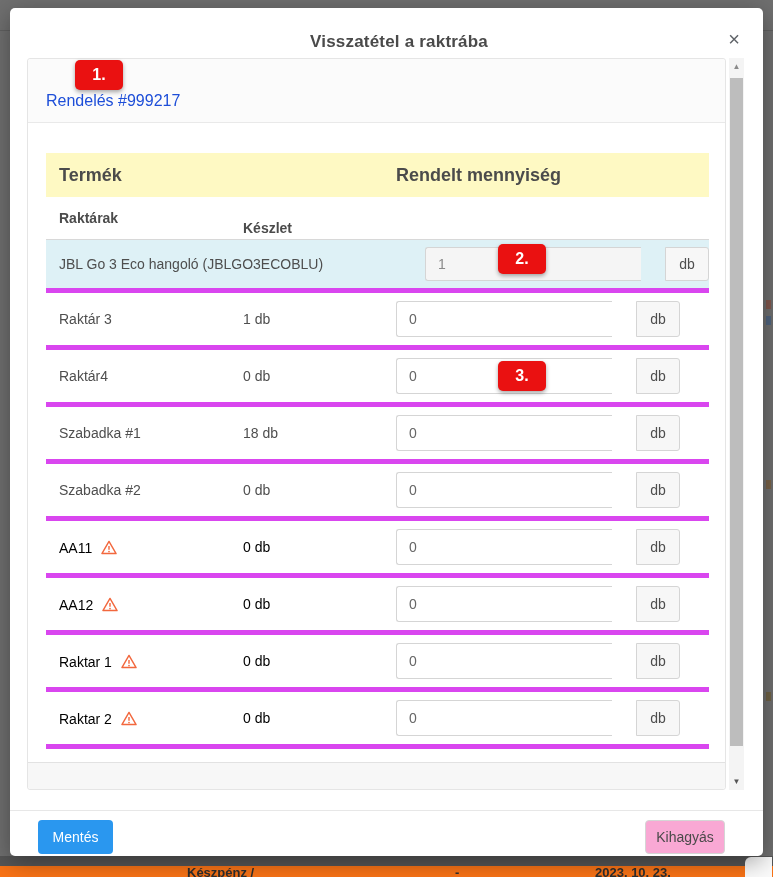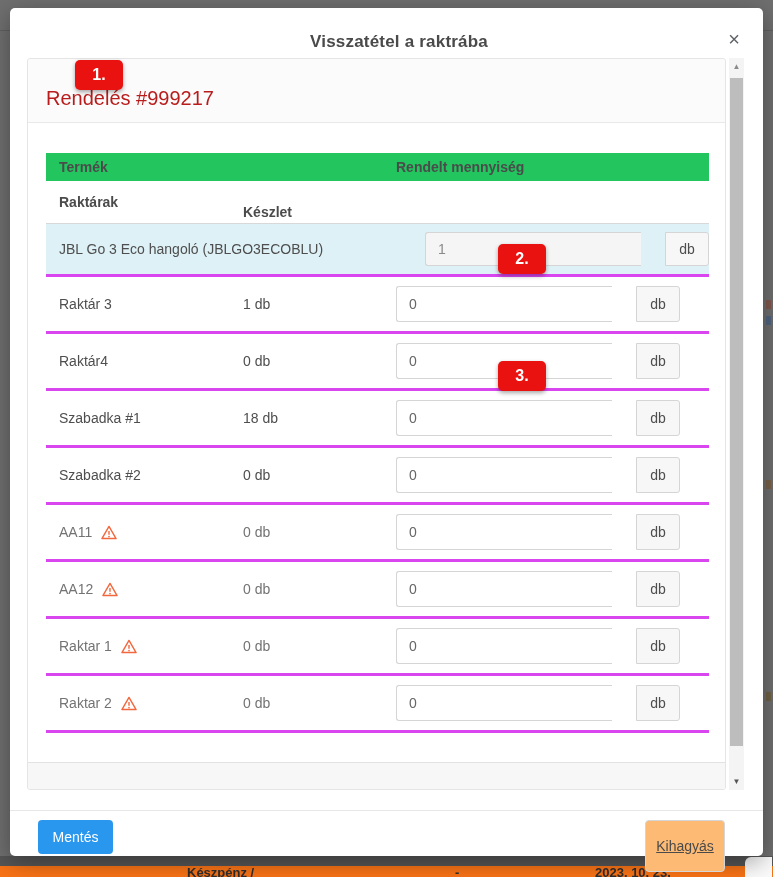--- a/index.html
+++ b/index.html
@@ -38,43 +38,43 @@
   
   .panel {
     position:absolute; left:17px; top:50px; width:699px; height:732px;
     border:1px solid #e5e5e5; border-radius:3px; background:#fff;
   }
   .panel-header {
     height:64px; background:#fbfbfb; border-bottom:1px solid #e9e9e9;
     display:flex; align-items:flex-end; padding:0 18px 12px 18px;
     border-radius:3px 3px 0 0;
   }
-  .order-title { font-size:20px; color:#b91c1c; }
+  .order-title { font-size:16px; color:#1d4ed8; }
 
   .tbl { position:absolute; left:18px; top:94px; width:663px; }
   .thead-main {
-    height:28px; background:#22c55e; display:flex; align-items:center;
-    font-size:14px; font-weight:bold; color:#4b4b4b;
+    height:44px; background:#fef9c3; display:flex; align-items:center;
+    font-size:18px; font-weight:bold; color:#4b4b4b;
   }
   .thead-sub {
     height:43px; display:flex; align-items:center; border-bottom:1px solid #d8d8d8;
     font-size:14px; font-weight:bold; color:#4b4b4b;
   }
   .col-name { padding-left:13px; width:197px; }
   .col-stock { width:153px;margin-top:20px; }
   .col-qty { flex:1; }
 
   .trow {
-    height:57px; display:flex; align-items:center; border-bottom:3px solid #d946ef;
+    height:57px; display:flex; align-items:center; border-bottom:5px solid #d946ef;
     font-size:14px; color:#4e4e4e; position:relative;
   }
   .trow.product { height:53px; background:#def1f6; }
   .trow .name { padding-left:13px; width:197px; display:flex; align-items:center; gap:8px; }
   .trow .stock { width:153px; }
-  .trow.warn .name, .trow.warn .stock { color:#737373; }
+  .trow.warn .name, .trow.warn .stock { color:#000000;align-items:flex-end; }
   .warn-ic { width:18px; height:17px; display:inline-block; flex:none; }
 
   .qtygroup { display:flex; height:36px; width:284px; }
   .trow.product .qtygroup { height:34px; }
   .qty-input {
     flex:1; border:1px solid #d5d5d5; border-right:none; border-radius:3px 0 0 3px;
     padding:0 12px; font-size:14px; color:#666; outline:none; background:#fff;
     font-family:inherit;
   }
   .qty-input:disabled, .qty-input.gray { background:#f5f5f5; color:#8a8a8a; }
@@ -99,23 +99,23 @@
   .modal-foot {
     position:absolute; left:0; top:802px; width:100%; height:46px;
     border-top:1px solid #e7e7e7;
   }
   .btn-save {
     position:absolute; left:28px; top:9px; width:75px; height:34px;
     background:#2a97ef; color:#fff; border:none; border-radius:4px;
     font-size:14px; font-family:inherit; cursor:pointer;
   }
   .btn-skip {
-    position:absolute; right:38px; top:9px; width:80px; height:52px;
-    background:#fdba74; color:#4a4a4a; border:1px solid #d5d5d5; border-radius:4px;
-    font-size:14px; font-family:inherit; cursor:pointer;text-decoration:underline;
+    position:absolute; right:38px; top:9px; width:80px; height:34px;
+    background:#f9a8d4; color:#4a4a4a; border:1px solid #d5d5d5; border-radius:4px;
+    font-size:14px; font-family:inherit; cursor:pointer;
   }
 
   
   .badge {
     position:absolute; width:48px; height:30px; background:#ea1111; color:#fff;
     border-radius:5px; font-size:16px; font-weight:bold; text-align:center; line-height:30px;
     box-shadow:0 2px 4px rgba(0,0,0,.35); z-index:20;
   }
   .badge.b1 { left:75px; top:60px; }
   .badge.b2 { left:498px; top:244px; }

